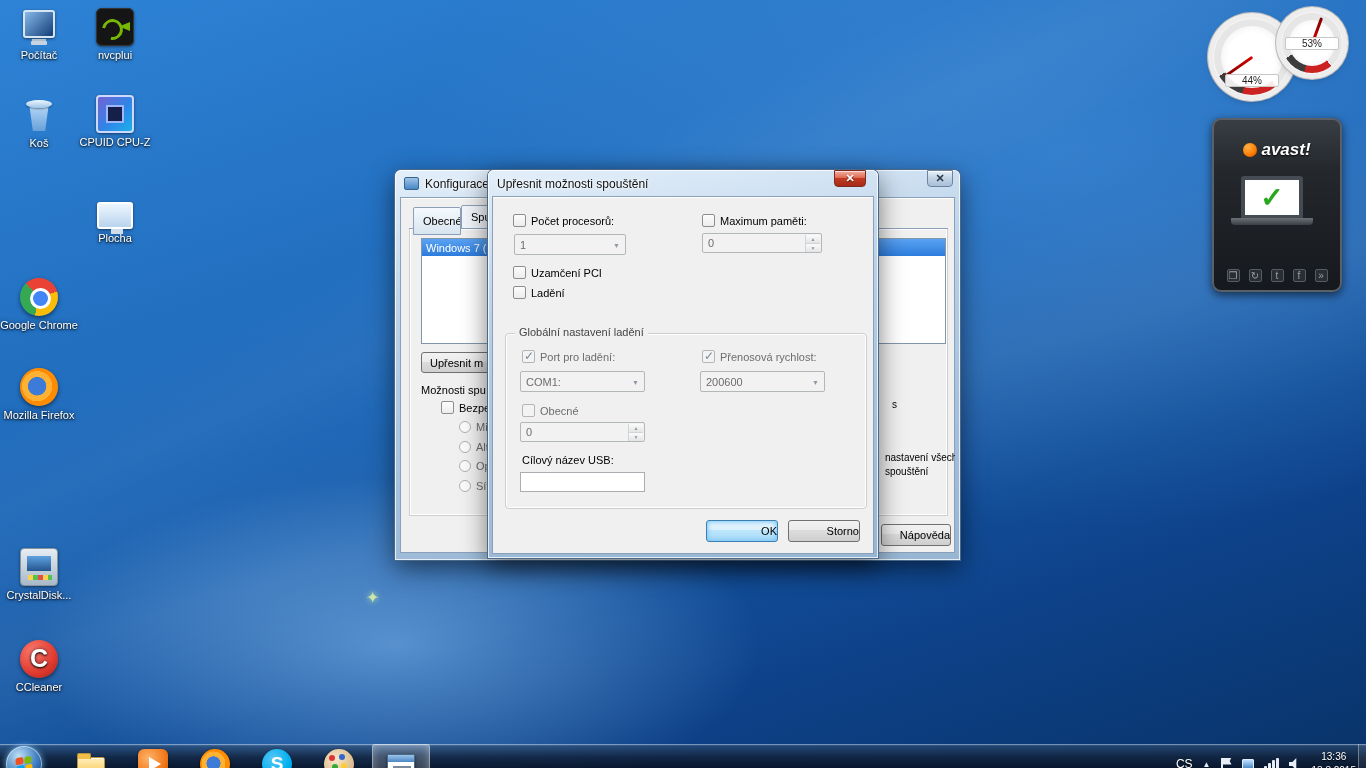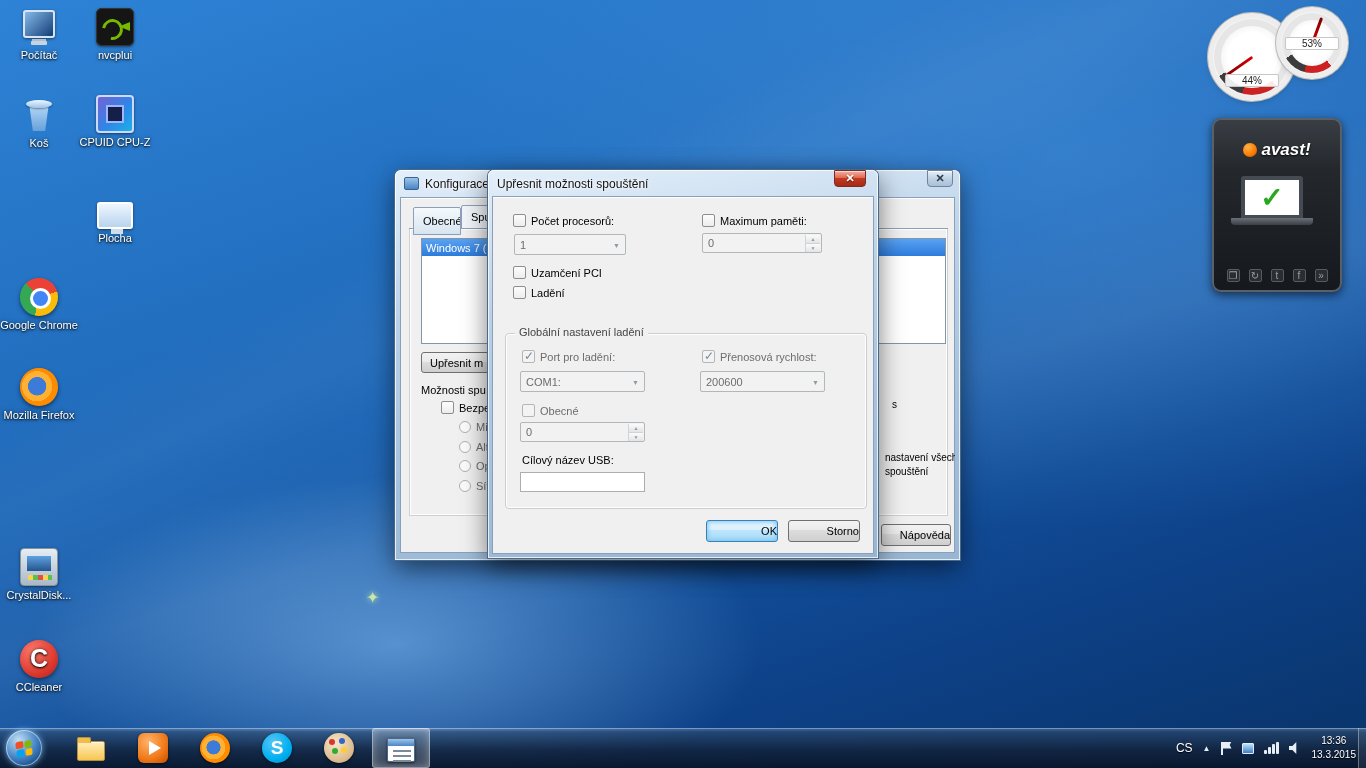--- a/index.html
+++ b/index.html
@@ -133,21 +133,21 @@
      background:linear-gradient(#f4f9fd,#d7e5f0);border:1px solid #8ba0b8;border-radius:2px 2px 0 0;overflow:hidden}
   .tab.active{background:#f2f6fa;height:24px;margin-top:-2px;z-index:2}
   .tabline{position:absolute;height:1px;background:#8ba0b8}
   .tabpage{position:absolute;border:1px solid #cfcfcf;box-shadow:inset 0 0 0 1px #fff;background:#f0f0f0}
   .listbox{position:absolute;background:#fff;border:1px solid #8296aa}
   .listrow{height:17px;background:linear-gradient(#5aa2f2,#2c7cdd);color:#fff;font-size:11px;display:flex;align-items:center;
      padding:0 4px;white-space:nowrap;overflow:hidden}
   .frag{position:absolute;font-size:10px;color:#000;white-space:nowrap;overflow:hidden}
 
   
-  #taskbar{position:absolute;left:0;bottom:0;width:1366px;height:40px;z-index:50;
+  #taskbar{position:absolute;left:0;bottom:0;width:1366px;height:24px;z-index:50;
      background:linear-gradient(rgba(170,195,220,.35),rgba(50,75,105,.55) 10%,rgba(18,34,58,.85) 55%,rgba(8,20,40,.92));
      box-shadow:inset 0 1px 0 rgba(255,255,255,.3)}
   #start-orb{position:absolute;left:6px;top:2px;width:36px;height:36px;border-radius:50%;
      background:radial-gradient(circle at 35% 28%,#bfe0f5,#3c7cc0 55%,#0e3a6e 90%);
      box-shadow:0 0 6px rgba(130,200,255,.8),inset 0 0 0 1px rgba(255,255,255,.5);display:flex;align-items:center;justify-content:center}
   .orbflag{width:16px;height:15px;display:grid;grid-template-columns:1fr 1fr;grid-template-rows:1fr 1fr;gap:1px;transform:rotate(-8deg)}
   .orbflag i{border-radius:45% 20% 45% 20%}
   .orbflag i:nth-child(1){background:#f25022}.orbflag i:nth-child(2){background:#7fba00}
   .orbflag i:nth-child(3){background:#00a4ef}.orbflag i:nth-child(4){background:#ffb900}
   .tb-btn{position:absolute;top:0;width:58px;height:40px;display:flex;align-items:center;justify-content:center;border-radius:3px}

